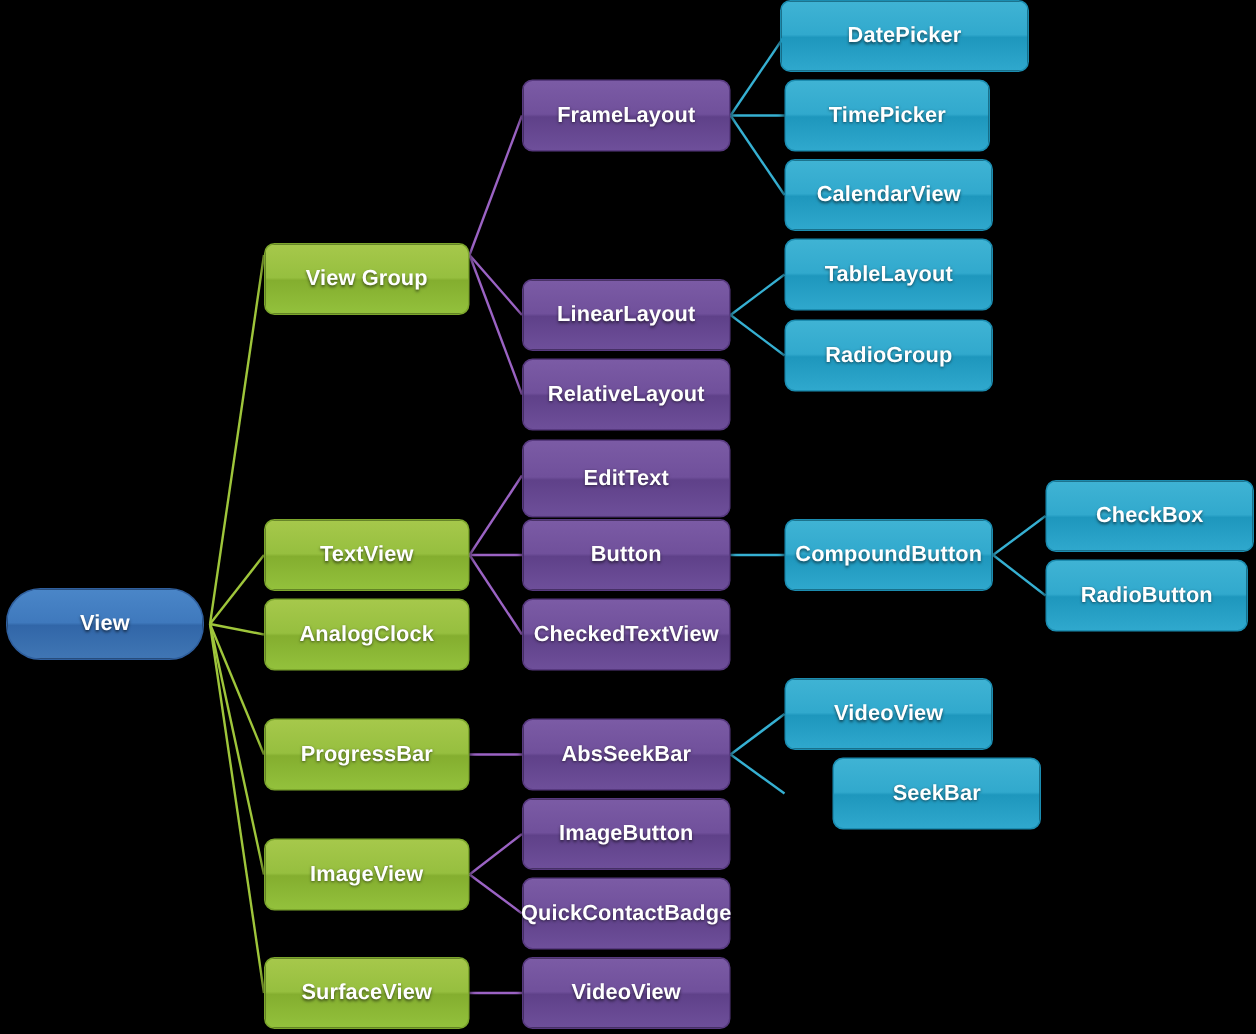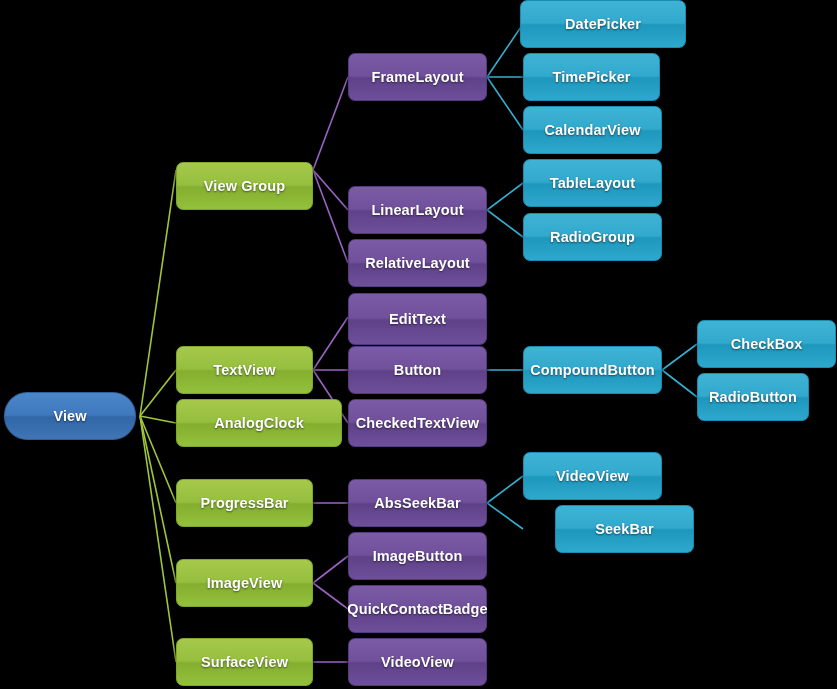--- a/index.html
+++ b/index.html
@@ -105,21 +105,21 @@
   <div id="nodes-layer">
       <div class="node blue" style="left: 4px; top: 392px; width: 132px; height: 48px; border-radius: 23px;">
         <span class="label">View</span>
       </div>
       <div class="node green" style="left: 176px; top: 146px; width: 137px; height: 48px; margin-top: 16px;">
         <span class="label">View Group</span>
       </div>
       <div class="node green" style="left: 176px; top: 346px; width: 137px; height: 48px;">
         <span class="label">TextView</span>
       </div>
-      <div class="node green" style="left: 176px; top: 399px; width: 166px; height: 48px;">
+      <div class="node green" style="left: 176px; top: 399px; width: 137px; height: 48px;">
         <span class="label">AnalogClock</span>
       </div>
       <div class="node green" style="left: 176px; top: 479px; width: 137px; height: 48px;">
         <span class="label">ProgressBar</span>
       </div>
       <div class="node green" style="left: 176px; top: 559px; width: 137px; height: 48px;">
         <span class="label">ImageView</span>
       </div>
       <div class="node green" style="left: 176px; top: 638px; width: 137px; height: 48px;">
         <span class="label">SurfaceView</span>
@@ -174,17 +174,17 @@
       </div>
       <div class="node cyan" style="left: 523px; top: 452px; width: 139px; height: 48px;">
         <span class="label">VideoView</span>
       </div>
       <div class="node cyan" style="left: 523px; top: 505px; width: 139px; height: 48px; margin-left: 32px;">
         <span class="label">SeekBar</span>
       </div>
       <div class="node cyan" style="left: 697px; top: 320px; width: 139px; height: 48px;">
         <span class="label">CheckBox</span>
       </div>
-      <div class="node cyan" style="left: 697px; top: 373px; width: 112px; height: 48px;">
+      <div class="node cyan" style="left: 697px; top: 373px; width: 135px; height: 48px;">
         <span class="label">RadioButton</span>
       </div>
     </div>
 </div>
 
 </body></html>

